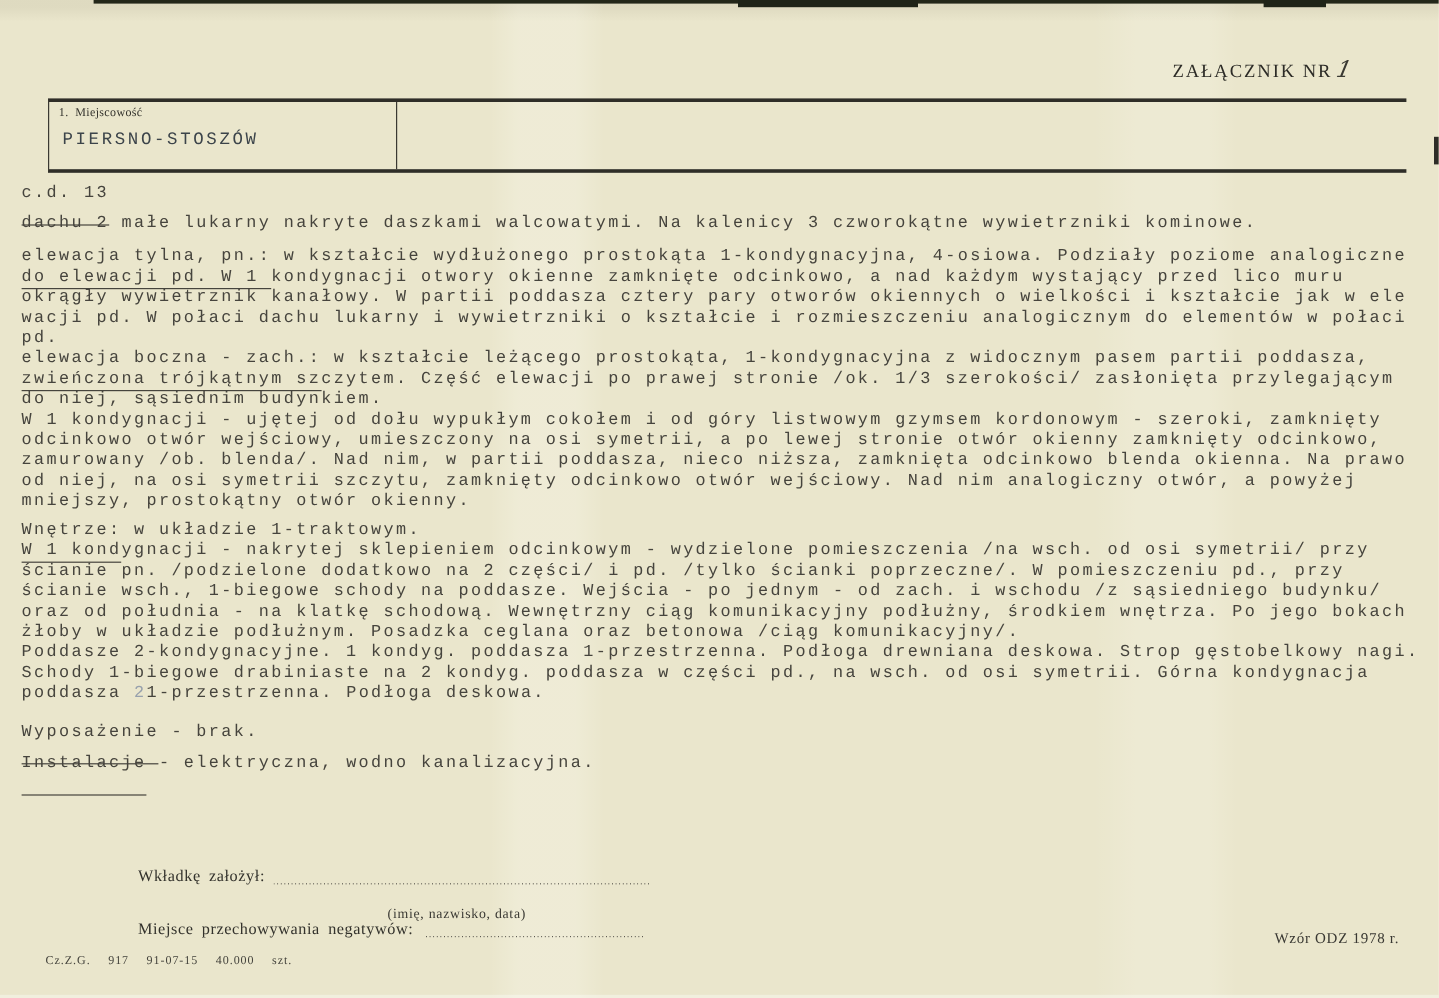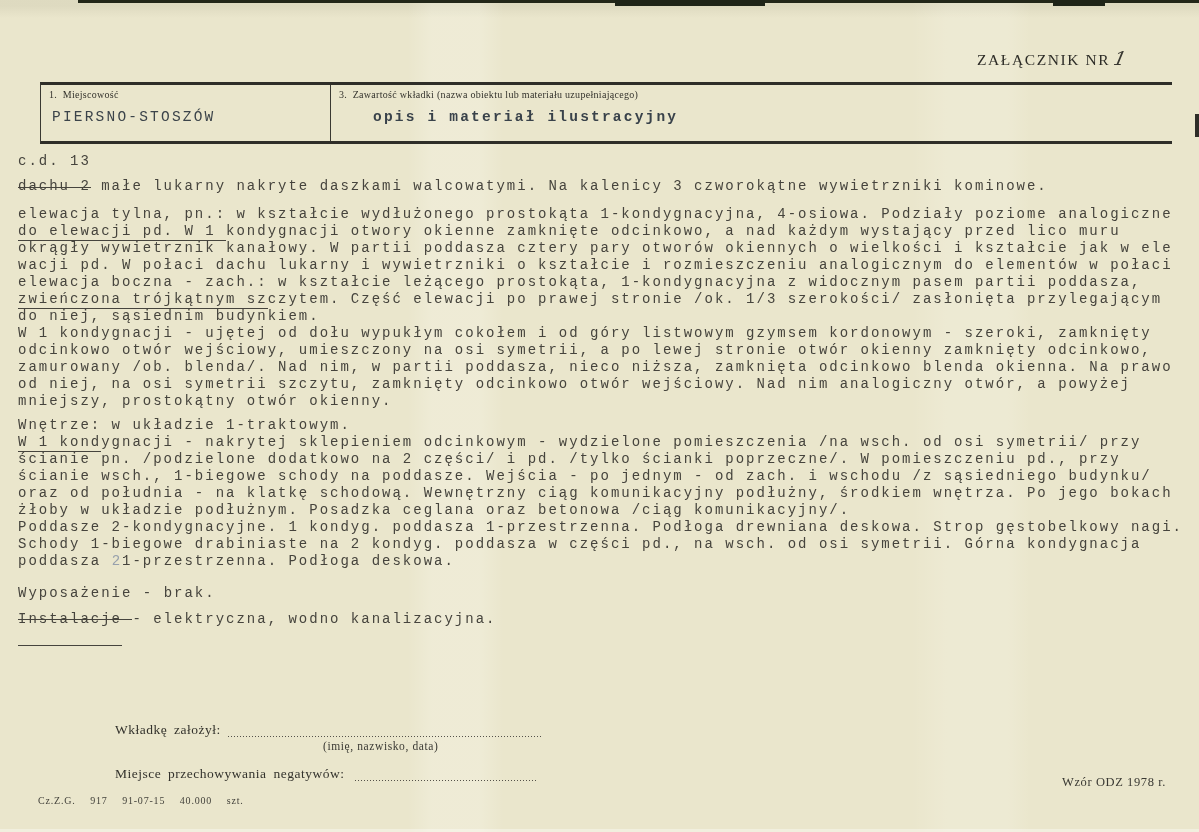--- a/index.html
+++ b/index.html
@@ -77,33 +77,30 @@
   <div class="edge-tick"></div>
 
 
   <div class="attachment"><span>ZAŁĄCZNIK NR</span><span class="handwritten">1</span></div>
 
   <div class="id-table">
     <div class="cell c1">
       <div class="cell-label">1.  Miejscowość</div>
       <div class="cell-value">PIERSNO-STOSZÓW</div>
     </div>
-    <div class="cell c3">
-      <div class="cell-label">3.  Zawartość wkładki (nazwa obiektu lub materiału uzupełniającego)</div>
-      <div class="cell-value">opis i materiał ilustracyjny</div>
-    </div>
   </div>
 
   <div class="body-text" id="body-lines">
       <div class="line"><span class="u">c.d. 13</span></div>
       <div class="line" style="margin-top: 8px;"><span>dachu 2 małe lukarny nakryte daszkami walcowatymi. Na kalenicy 3 czworokątne wywietrzniki kominowe.</span></div>
       <div class="line" style="margin-top: 11px;"><span class="u">elewacja tylna, pn.:</span><span> w kształcie wydłużonego prostokąta 1-kondygnacyjna, 4-osiowa. Podziały poziome analogiczne</span></div>
       <div class="line"><span>do elewacji pd. W 1 kondygnacji otwory okienne zamknięte odcinkowo, a nad każdym wystający przed lico muru</span></div>
       <div class="line"><span>okrągły wywietrznik kanałowy. W partii poddasza cztery pary otworów okiennych o wielkości i kształcie jak w ele</span></div>
       <div class="line"><span>wacji pd. W połaci dachu lukarny i wywietrzniki o kształcie i rozmieszczeniu analogicznym do elementów w połaci</span></div>
+      <div class="line"><span>pd.</span></div>
       <div class="line"><span class="u">elewacja boczna - zach.:</span><span> w kształcie leżącego prostokąta, 1-kondygnacyjna z widocznym pasem partii poddasza,</span></div>
       <div class="line"><span>zwieńczona trójkątnym szczytem. Część elewacji po prawej stronie /ok. 1/3 szerokości/ zasłonięta przylegającym</span></div>
       <div class="line"><span>do niej, sąsiednim budynkiem.</span></div>
       <div class="line"><span>W 1 kondygnacji - ujętej od dołu wypukłym cokołem i od góry listwowym gzymsem kordonowym - szeroki, zamknięty</span></div>
       <div class="line"><span>odcinkowo otwór wejściowy, umieszczony na osi symetrii, a po lewej stronie otwór okienny zamknięty odcinkowo,</span></div>
       <div class="line"><span>zamurowany /ob. blenda/. Nad nim, w partii poddasza, nieco niższa, zamknięta odcinkowo blenda okienna. Na prawo</span></div>
       <div class="line"><span>od niej, na osi symetrii szczytu, zamknięty odcinkowo otwór wejściowy. Nad nim analogiczny otwór, a powyżej</span></div>
       <div class="line"><span>mniejszy, prostokątny otwór okienny.</span></div>
       <div class="line" style="margin-top: 7px;"><span class="u">Wnętrze:</span><span> w układzie 1-traktowym.</span></div>
       <div class="line"><span>W 1 kondygnacji - nakrytej sklepieniem odcinkowym - wydzielone pomieszczenia /na wsch. od osi symetrii/ przy</span></div>
@@ -113,21 +110,21 @@
       <div class="line"><span>żłoby w układzie podłużnym. Posadzka ceglana oraz betonowa /ciąg komunikacyjny/.</span></div>
       <div class="line"><span>Poddasze 2-kondygnacyjne. 1 kondyg. poddasza 1-przestrzenna. Podłoga drewniana deskowa. Strop gęstobelkowy nagi.</span></div>
       <div class="line"><span>Schody 1-biegowe drabiniaste na 2 kondyg. poddasza w części pd., na wsch. od osi symetrii. Górna kondygnacja</span></div>
       <div class="line"><span>poddasza </span><span class="f">2</span><span>1-przestrzenna. Podłoga deskowa.</span></div>
       <div class="line" style="margin-top: 15px;"><span class="u">Wyposażenie</span><span> - brak.</span></div>
       <div class="line" style="margin-top: 9px;"><span class="u">Instalacje</span><span> - elektryczna, wodno kanalizacyjna.</span></div>
     </div>
 
   <div class="footer-label" style="left:115px;top:722px;">Wkładkę założył:</div>
   <div class="dotted" style="left:228px;top:735px;width:313px;"></div>
-  <div class="hint" style="left:323px;top:740px;">(imię, nazwisko, data)</div>
+  <div class="hint" style="left:323px;top:756px;">(imię, nazwisko, data)</div>
 
   <div class="footer-label" style="left:115px;top:766px;">Miejsce przechowywania negatywów:</div>
   <div class="dotted" style="left:355px;top:779px;width:182px;"></div>
 
   <div class="print-info">Cz.Z.G.  917  91-07-15  40.000  szt.</div>
   <div class="form-info">Wzór ODZ 1978 r.</div>
 
 </div>
 
 </body></html>

